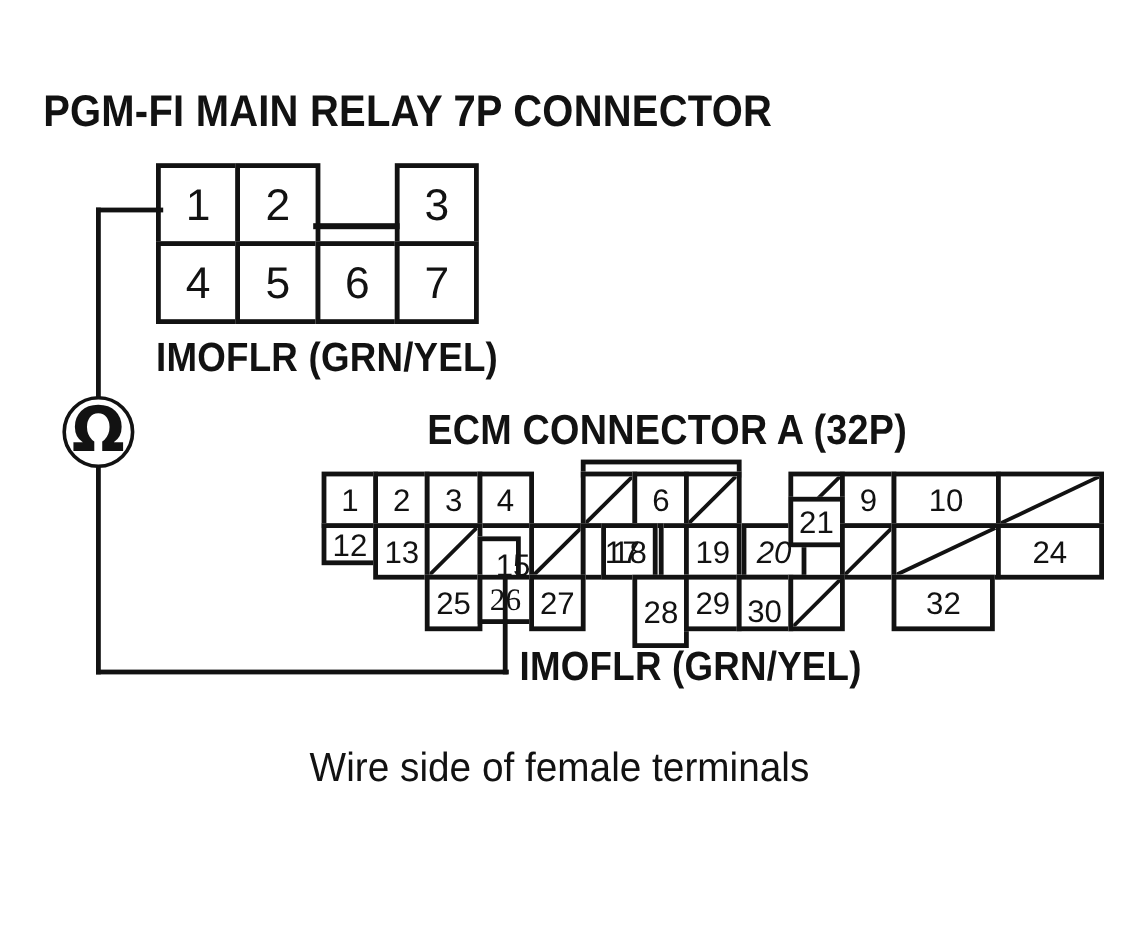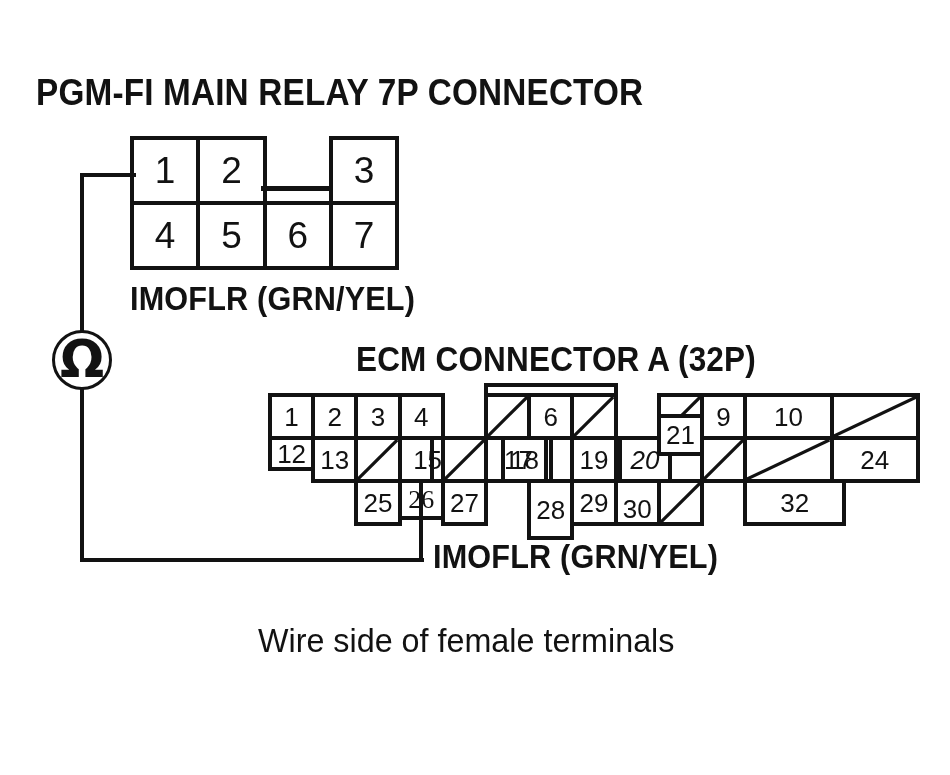--- a/index.html
+++ b/index.html
@@ -140,21 +140,21 @@
         <span class="pin-num ecm-num">12</span>
       </div>
       <div class="cell" style="left: 311.2px; top: 436px; width: 47.2px; height: 47px;">
         <span class="pin-num ecm-num">13</span>
       </div>
       <div class="cell" style="left: 354.4px; top: 436px; width: 47.2px; height: 47px;">
         <svg class="diag" viewBox="0 0 100 100" preserveAspectRatio="none">
           <line x1="0" y1="100" x2="100" y2="0" vector-effect="non-scaling-stroke"></line>
         </svg>
       </div>
-      <div class="cell" style="left: 397.6px; top: 436px; width: 36px; height: 47px; padding-left: 24px;">
+      <div class="cell" style="left: 397.6px; top: 447px; width: 36px; height: 47px; padding-left: 24px;">
         <span class="pin-num ecm-num">15</span>
       </div>
       <div class="cell" style="left: 440.8px; top: 436px; width: 47.2px; height: 47px;">
         <svg class="diag" viewBox="0 0 100 100" preserveAspectRatio="none">
           <line x1="0" y1="100" x2="100" y2="0" vector-effect="non-scaling-stroke"></line>
         </svg>
       </div>
       <div class="cell" style="left: 484px; top: 436px; width: 69px; height: 47px; align-items: center;">
         <span class="pin-num ecm-num">17</span>
       </div>
@@ -199,18 +199,18 @@
         <span class="pin-num ecm-num">29</span>
       </div>
       <div class="cell" style="left: 613.6px; top: 479px; width: 47.2px; height: 47px; align-items: flex-end;">
         <span class="pin-num ecm-num">30</span>
       </div>
       <div class="cell" style="left: 656.8px; top: 479px; width: 47.2px; height: 47px;">
         <svg class="diag" viewBox="0 0 100 100" preserveAspectRatio="none">
           <line x1="0" y1="100" x2="100" y2="0" vector-effect="non-scaling-stroke"></line>
         </svg>
       </div>
-      <div class="cell" style="left: 743.2px; top: 479px; width: 103px; height: 47px;">
+      <div class="cell" style="left: 743.2px; top: 479px; width: 86px; height: 47px;">
         <span class="pin-num ecm-num">32</span>
       </div>
     </div>
 
 </div>
 
 </body></html>

